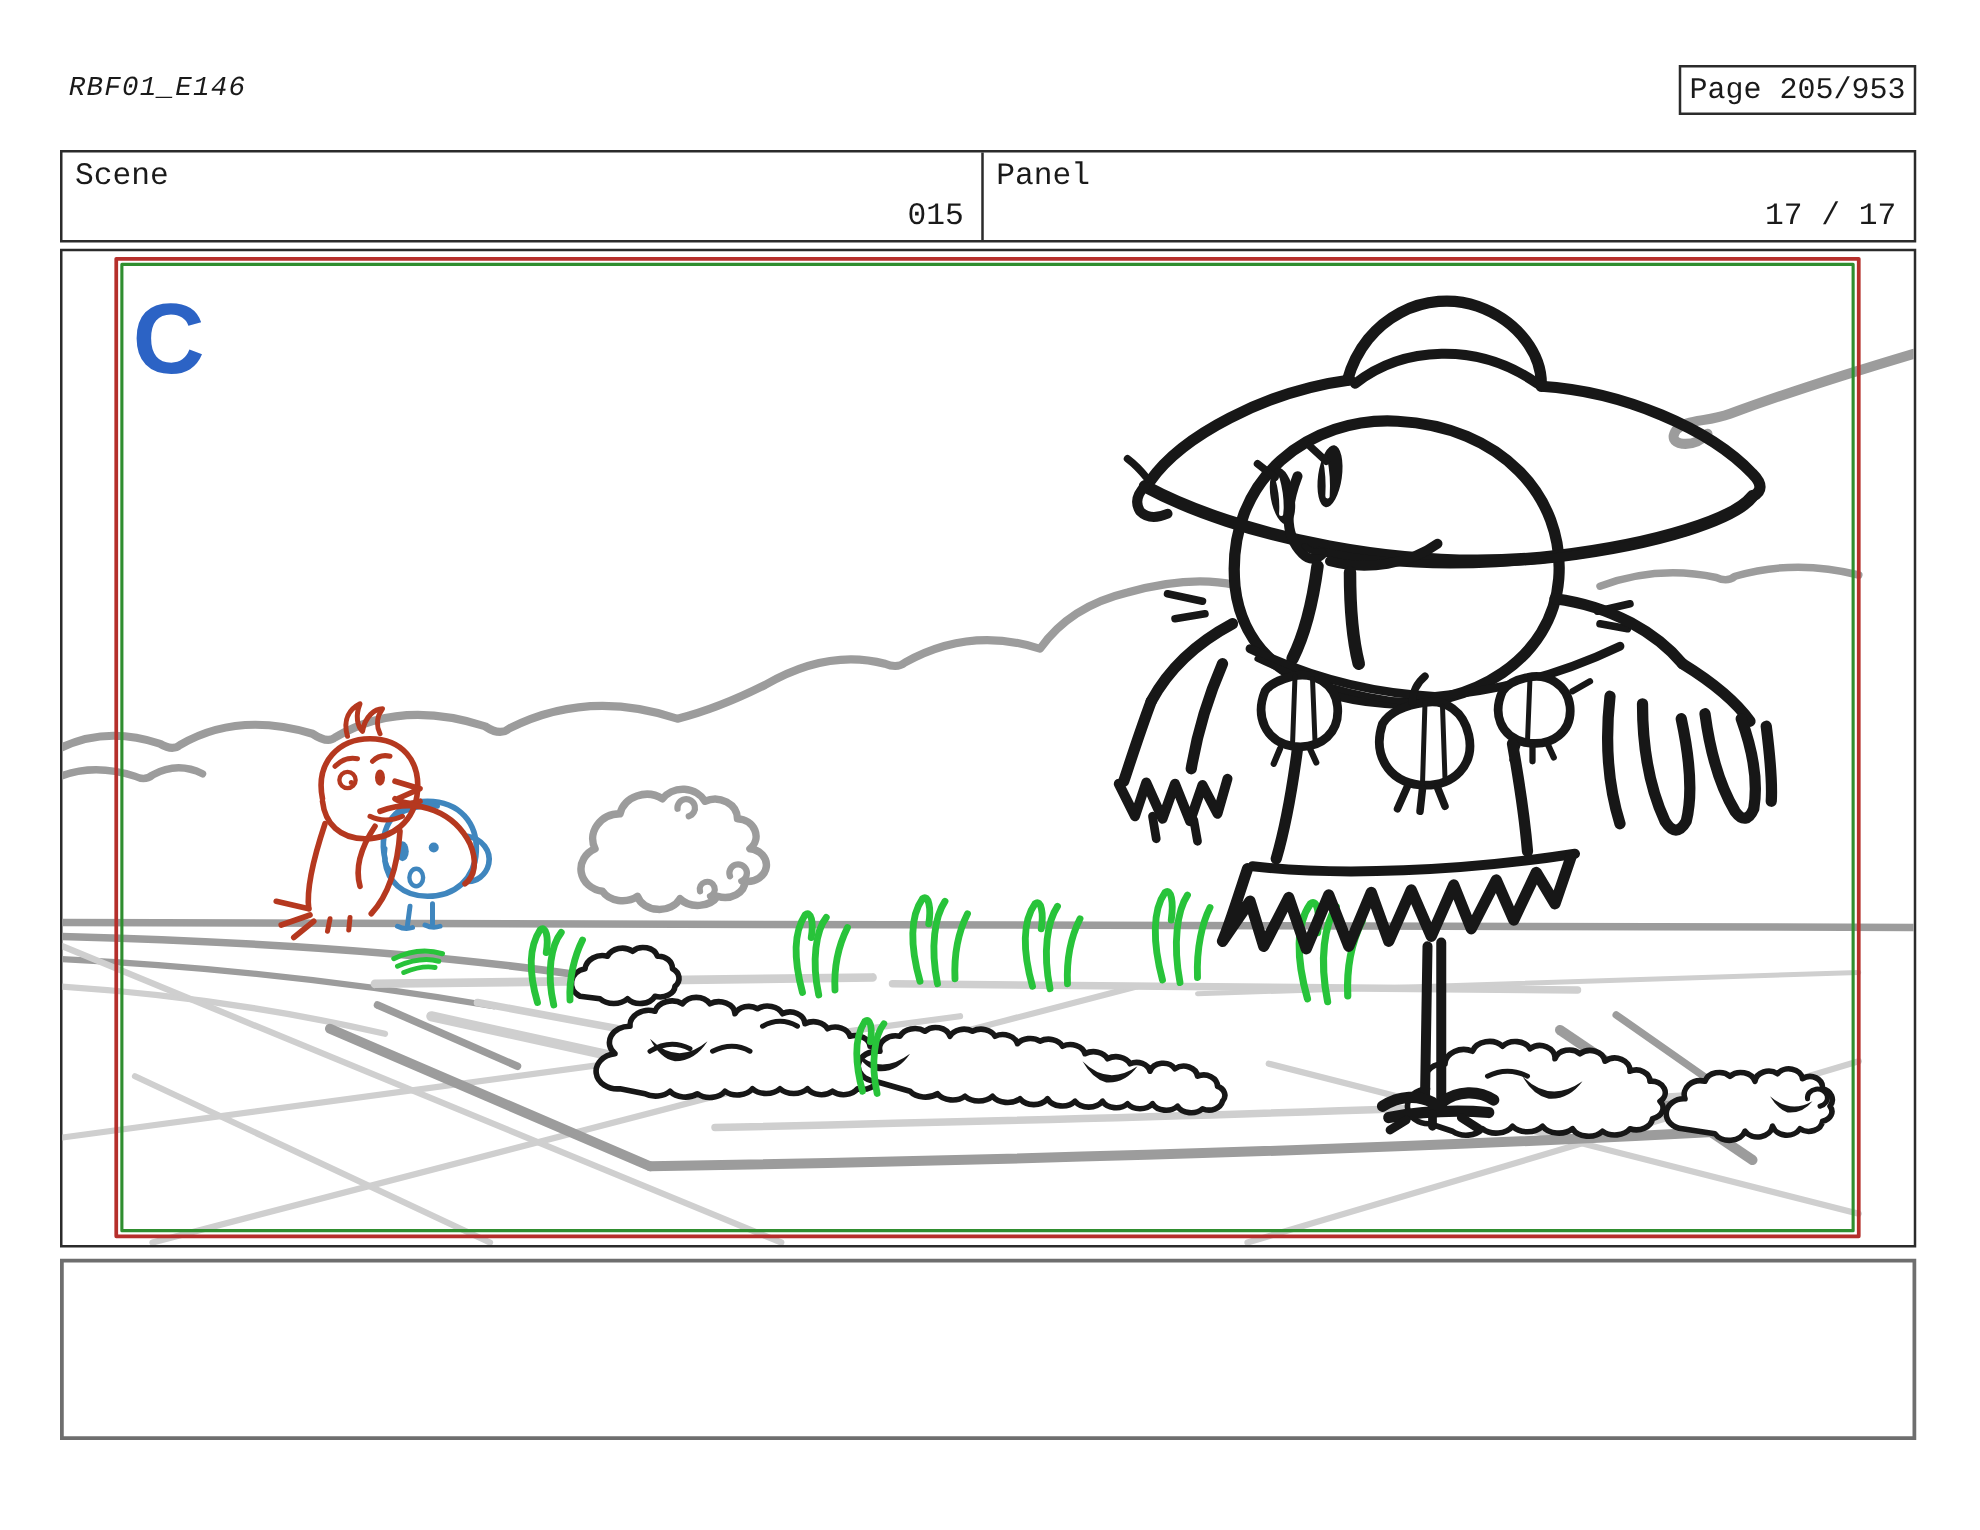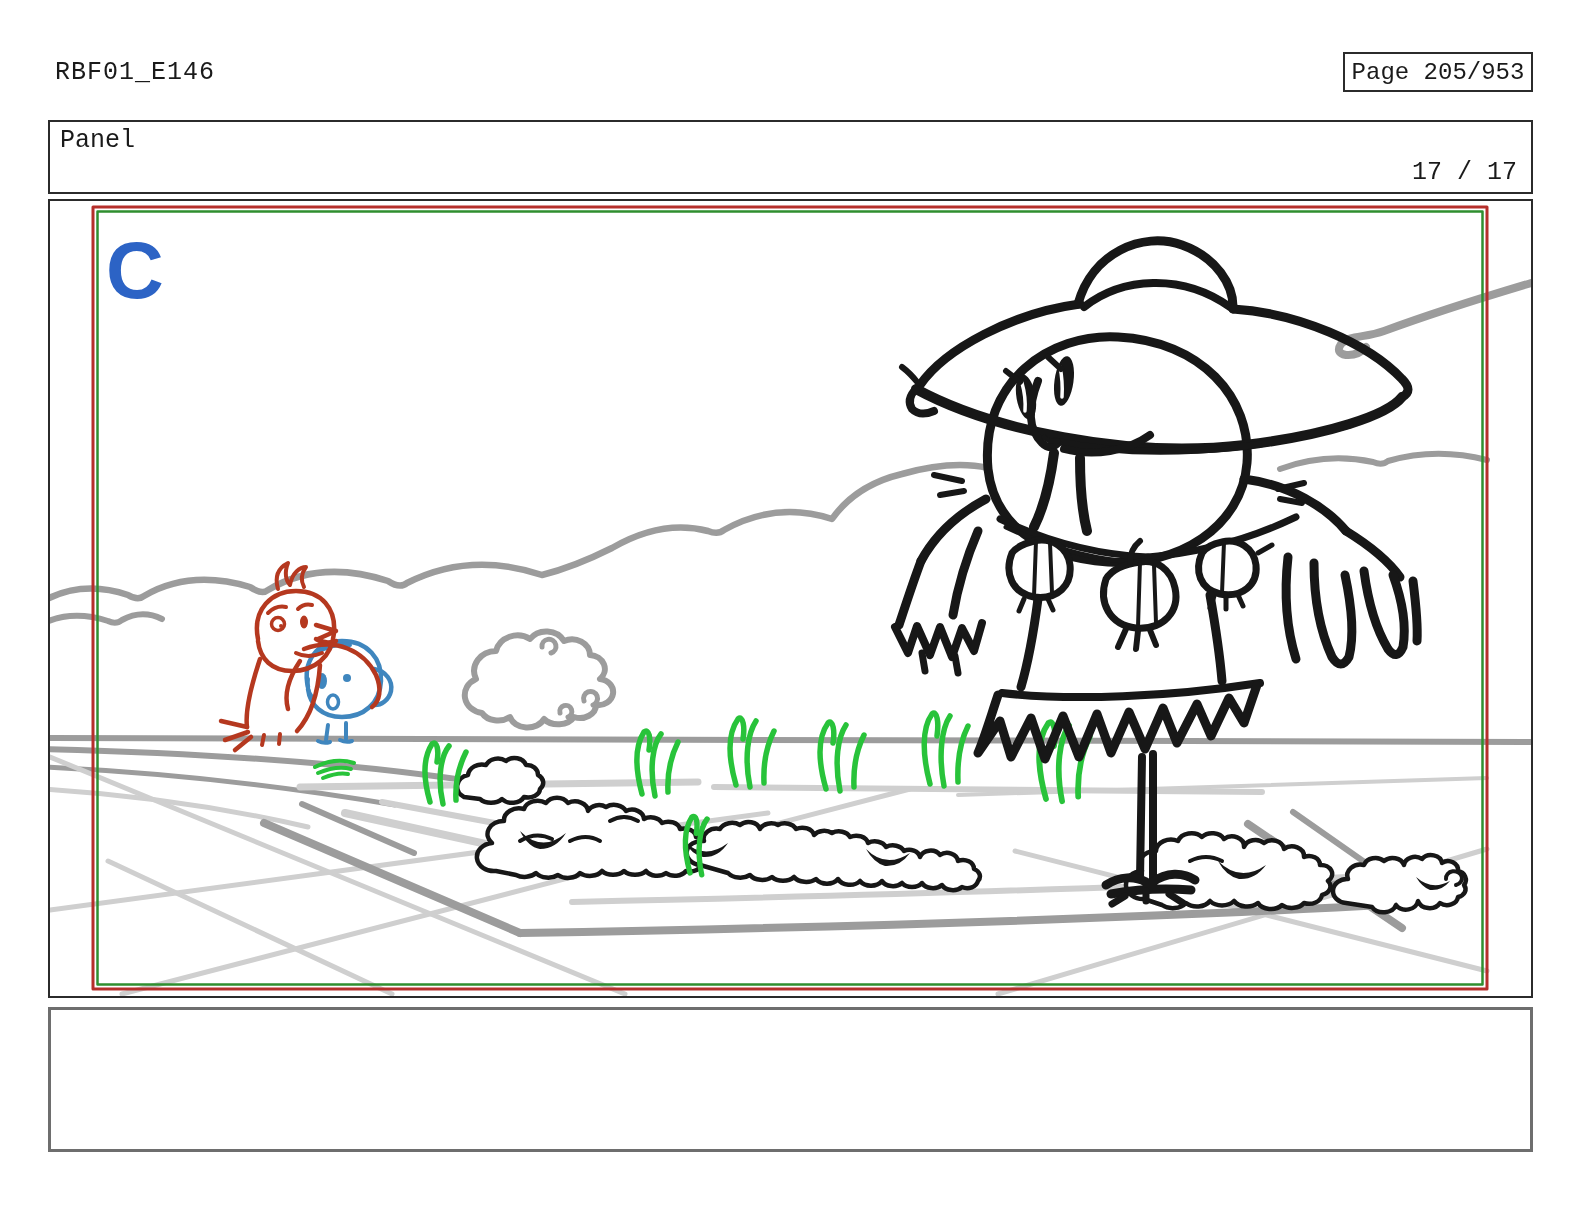--- a/index.html
+++ b/index.html
@@ -1,22 +1,23 @@
 <!DOCTYPE html>
 <html style="--frame-red: #b52f2b; --frame-green: #2f8e2f; --label-blue: #2c63c5; --ink: #171717; --sketch-gray: #9c9c9c; --sketch-gray-light: #cfcfcf; --grass-green: #28c33a; --bird-red: #b5381f; --bird-blue: #3f86be;"><head>
 <meta charset="utf-8">
 <style>
   html,body{margin:0;padding:0;background:#fff;}
   body{
     width:1584px;height:1224px;position:relative;overflow:hidden;
     font-family:"Liberation Mono", monospace;color:#1a1a1a;
   }
   .doc-id{
-    position:absolute;left:55px;top:58px;font-size:25px;letter-spacing:1px;
+    position:absolute;left:55px;top:58px;font-size:22px;letter-spacing:1px;
     white-space:pre;
+    font-style:italic;
   }
   .page-box{
     position:absolute;right:51px;top:52px;width:190px;height:40px;
     border:2px solid #2b2b2b;box-sizing:border-box;
     display:flex;align-items:center;justify-content:center;
     font-size:24px;white-space:pre;
   }
   .info-table{
     position:absolute;left:48px;top:120px;width:1485px;height:74px;
     border:2px solid #2b2b2b;box-sizing:border-box;display:flex;
@@ -54,20 +55,24 @@
 </head>
 <body>
 
 <div class="doc-id">RBF01_E146</div>
 
 <div class="page-box">
   <span>Page 205/953</span>
 </div>
 
 <div class="info-table">
+  <div class="info-cell cell-scene">
+    <span class="cell-label">Scene</span>
+    <span class="cell-value">015</span>
+  </div>
   <div class="info-cell cell-panel">
     <span class="cell-label">Panel</span>
     <span class="cell-value">17 / 17</span>
   </div>
 </div>
 
 <div class="board-panel">
 <svg width="1481" height="795" viewBox="0 0 1481 795" xmlns="http://www.w3.org/2000/svg">
 
   <g>

